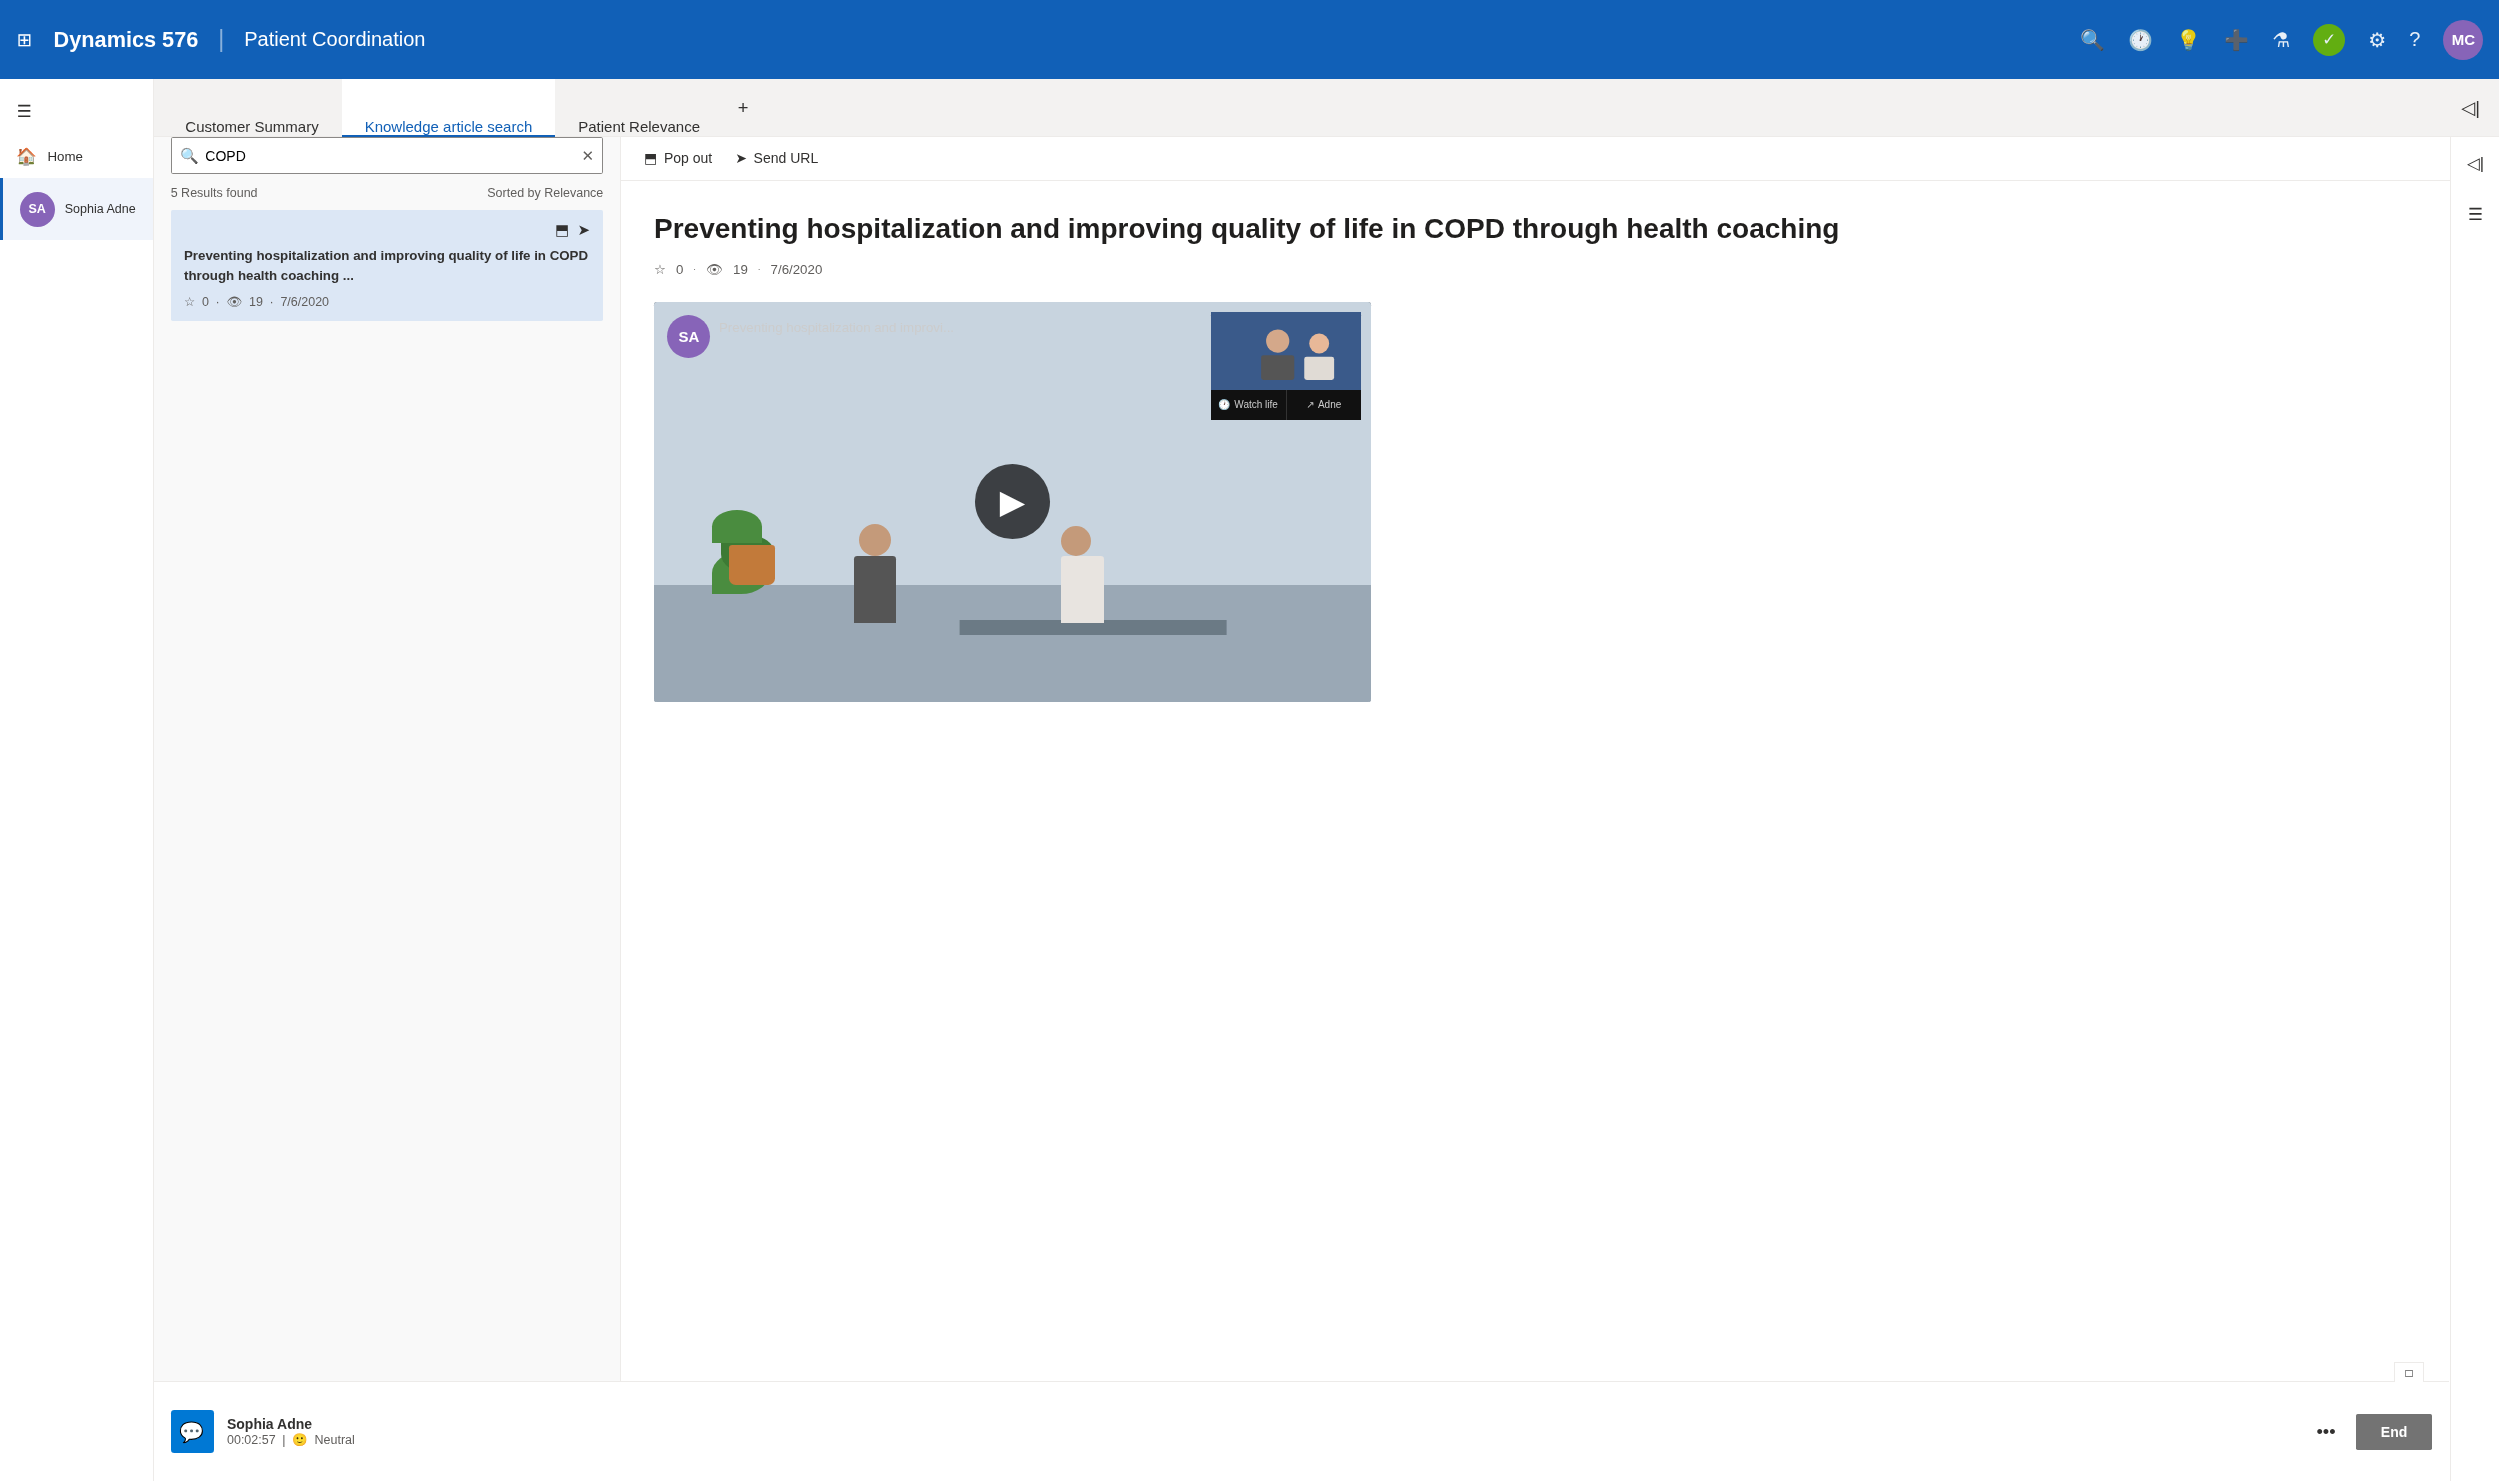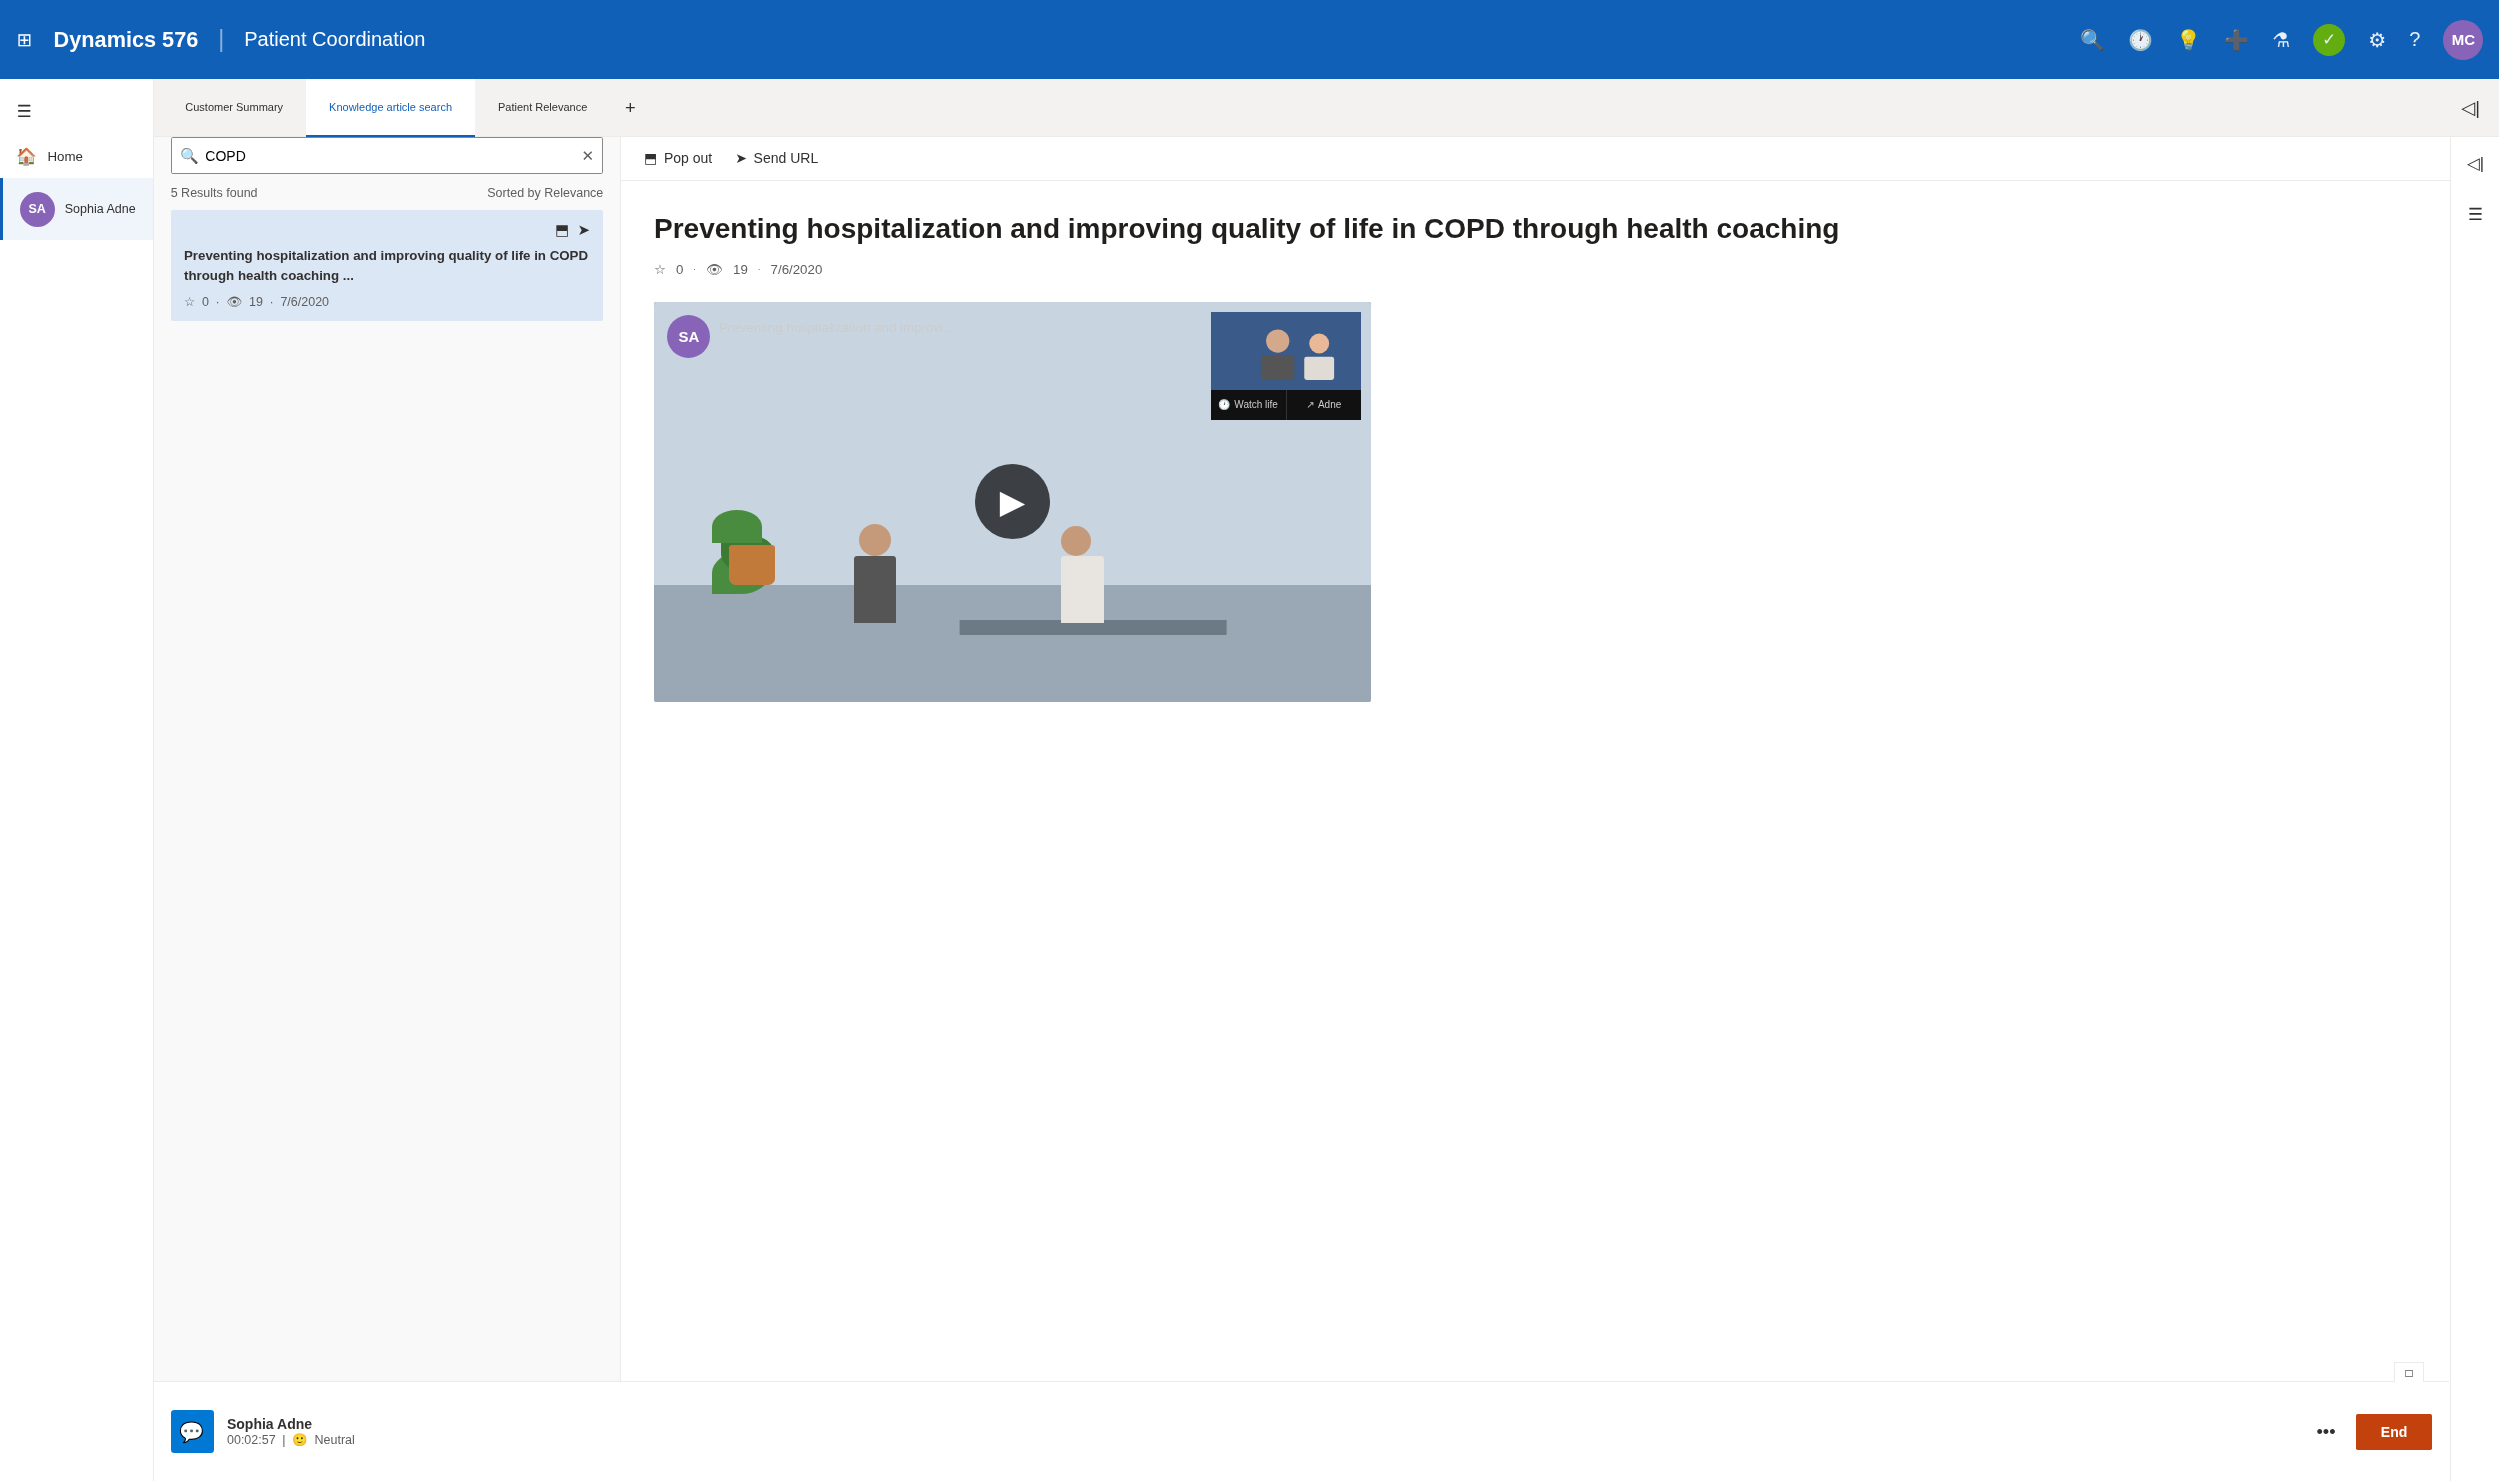--- a/index.html
+++ b/index.html
@@ -95,23 +95,23 @@
       align-items: center;
       background: #f3f2f1;
       border-bottom: 0.8px solid #edebe9;
       height: 58px;
       padding: 0 8.3px;
     }
     .tab {
       padding: 0 23px;
       height: 58px;
       display: flex;
-      align-items: center;
-      cursor: pointer;
-      font-size: 11px;
+      align-items: flex-end;
+      cursor: pointer;
+      font-size: 15px;
       color: #323130;
       border-bottom: 2.5px solid transparent;
       white-space: nowrap;
     }
     .tab.active {
       background: white;
       border-bottom: 2.5px solid #1160b7;
       color: #1160b7;
     }
     .tab-add {
@@ -467,21 +467,21 @@
     }
     .session-info { flex: 1; }
     .session-name { font-size: 14px; font-weight: 600; color: #323130; }
     .session-time { font-size: 12.5px; color: #605e5c; display: flex; align-items: center; gap: 6.7px; }
     .session-actions { display: flex; align-items: center; gap: 13.3px; }
     .more-btn {
       font-size: 18.3px; color: #323130; cursor: pointer;
       width: 33px; height: 33px; display: flex; align-items: center; justify-content: center;
     }
     .end-btn {
-      background: #c2410c;
+      background: #737373;
       color: white;
       border: none;
       padding: 10px 25px;
       font-size: 14px;
       font-weight: 600;
       border-radius: 1.7px;
       cursor: pointer;
     }
 
     

